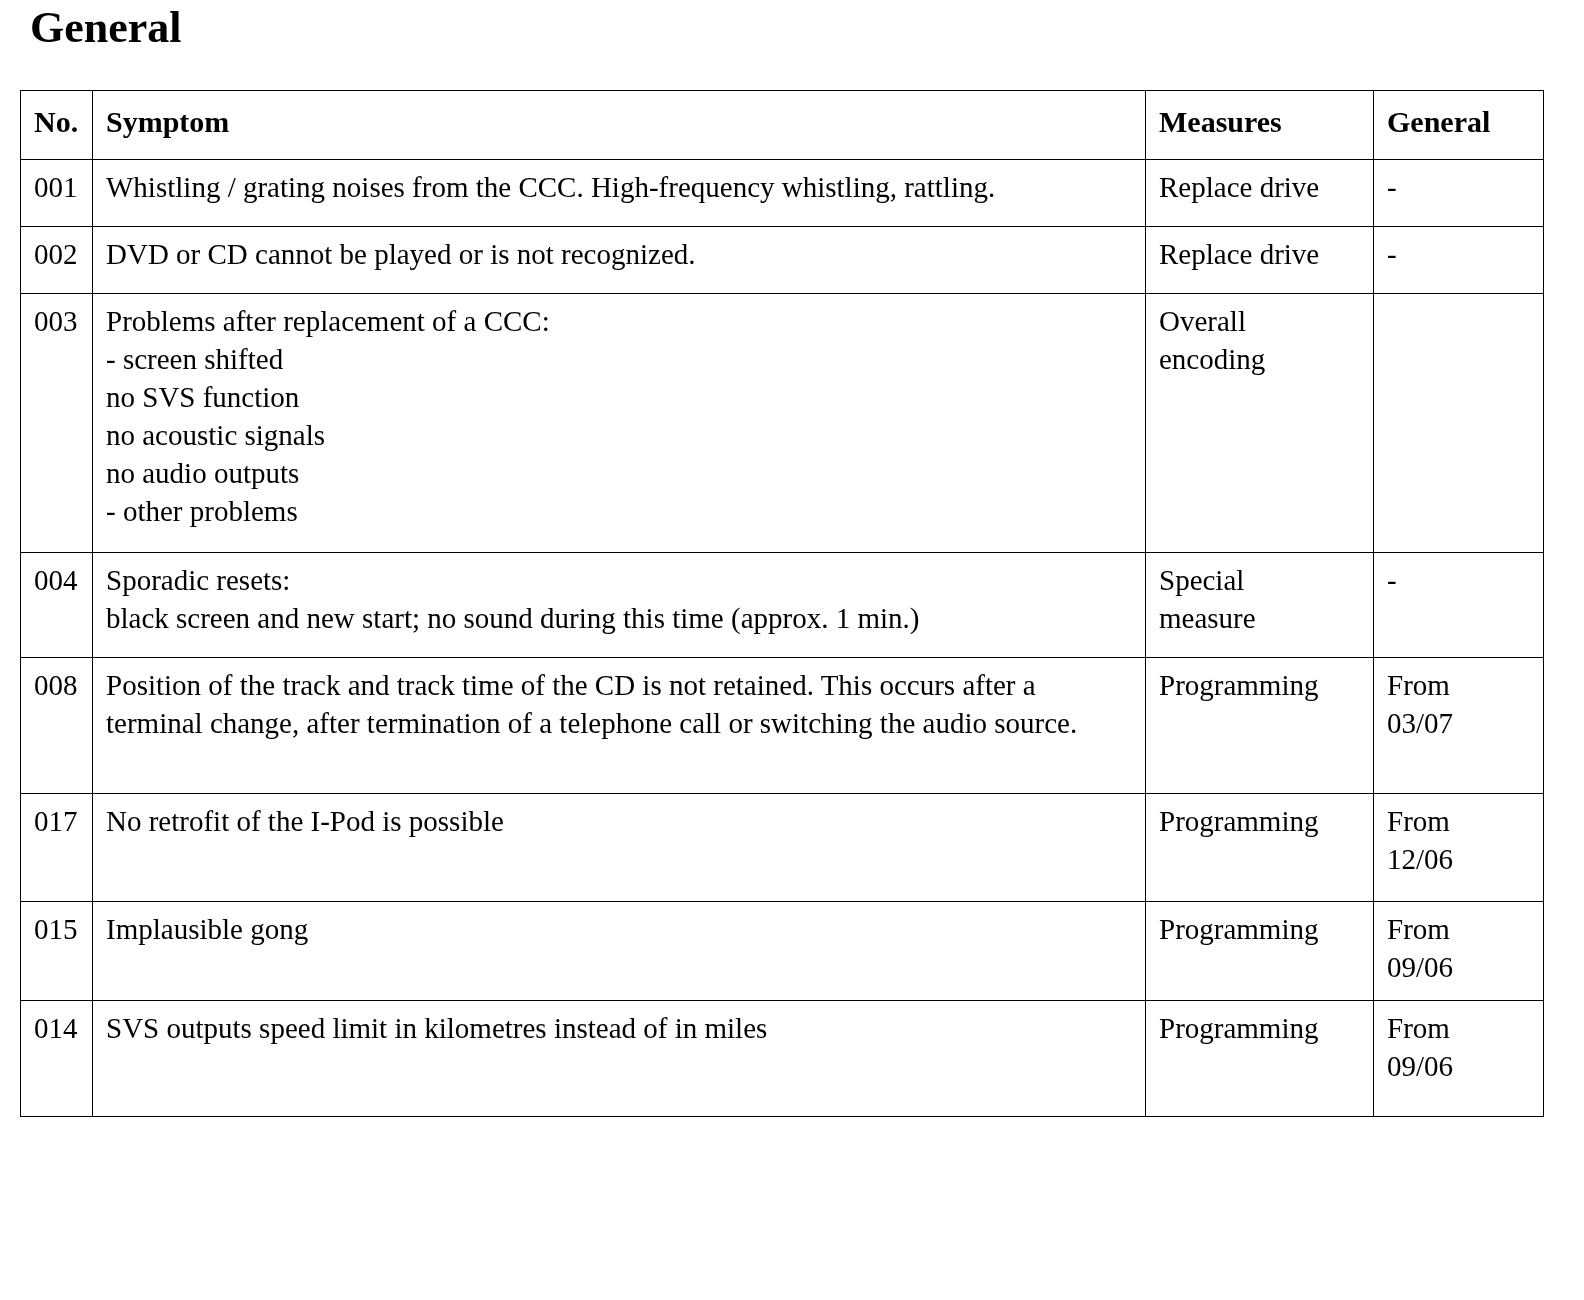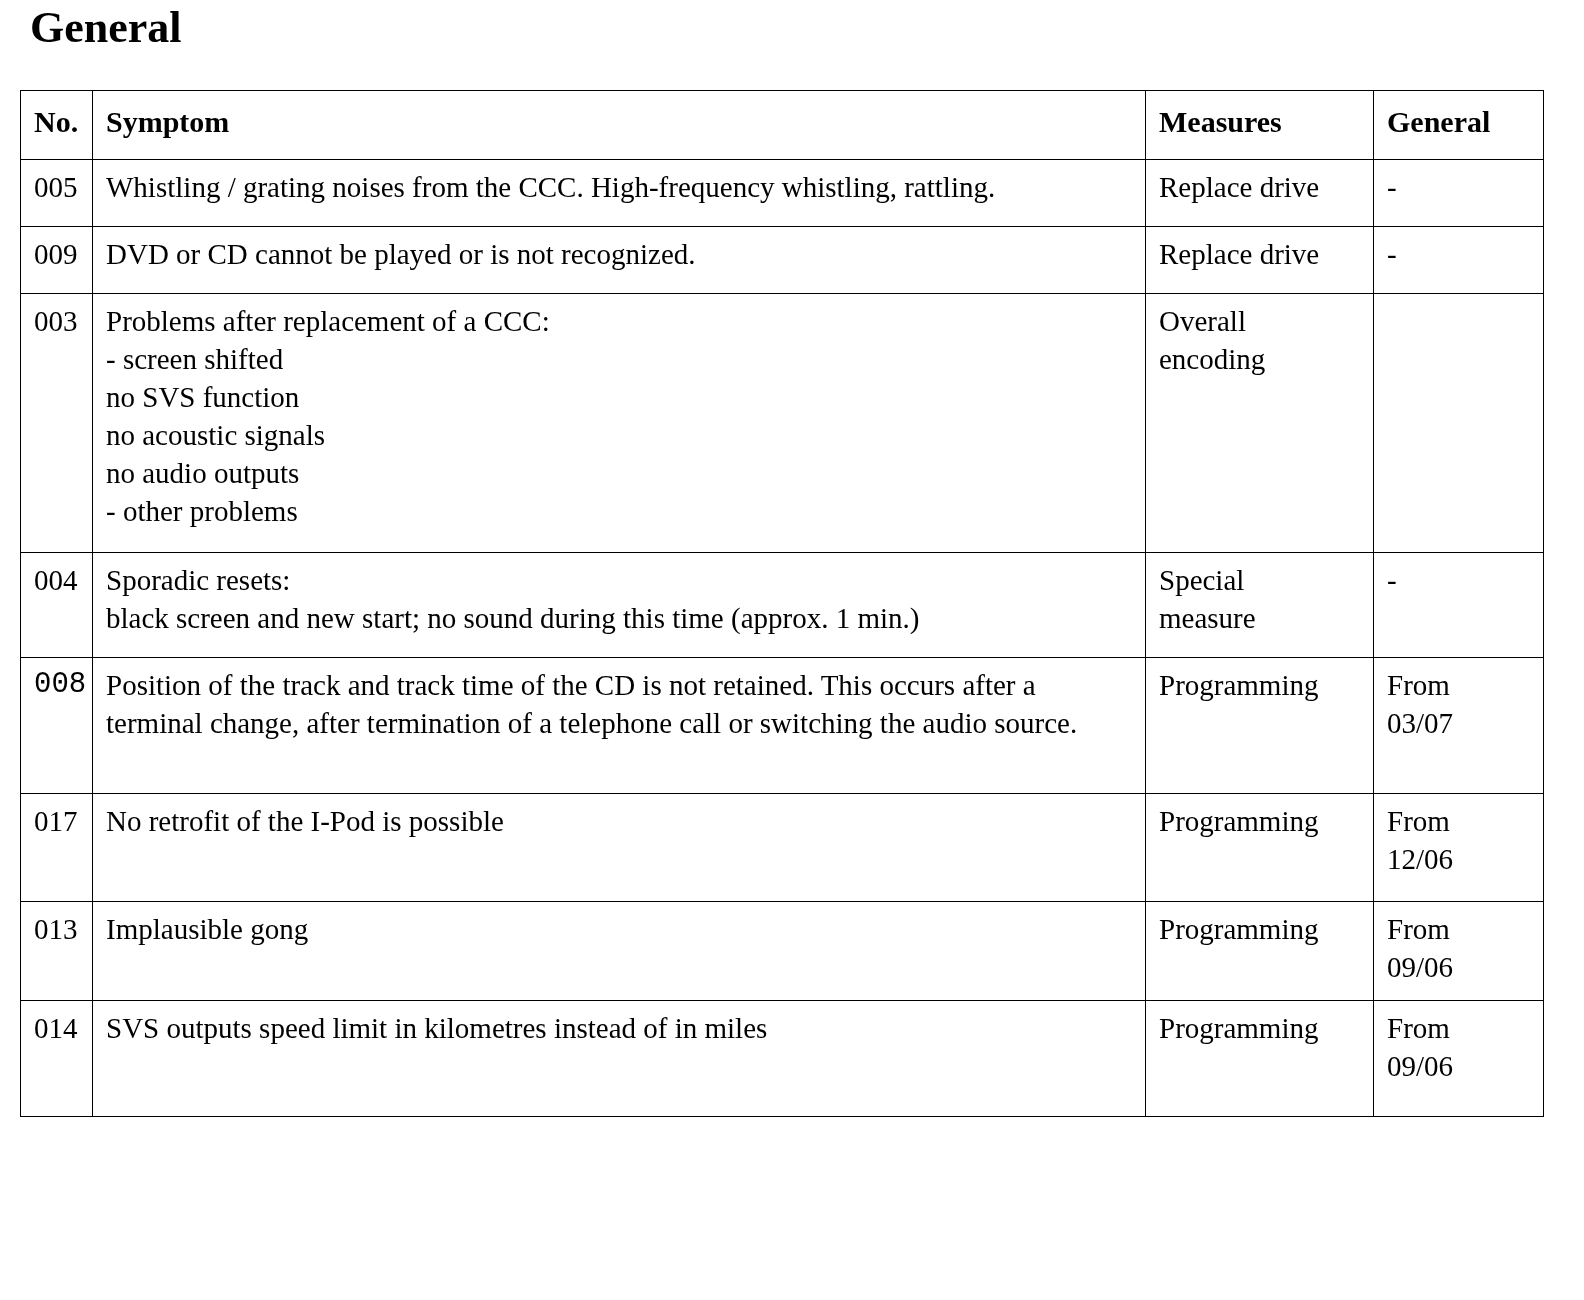--- a/index.html
+++ b/index.html
@@ -74,28 +74,28 @@
       <tr>
         <th>No.</th>
         <th>Symptom</th>
         <th>Measures</th>
         <th>General</th>
       </tr>
     </thead>
     <tbody id="table-body">
 
     <tr>
-      <td class="cell-no multiline" style="height: 50px;">005</td>
+      <td class="cell-no multiline" style="height: 50px;">001</td>
       <td class="cell-symptom multiline" style="height: 50px;">Whistling / grating noises from the CCC. High-frequency whistling, rattling.</td>
       <td class="cell-measures multiline" style="height: 50px;">Replace drive</td>
       <td class="cell-progman multiline" style="height: 50px;">-</td>
     </tr>
 
     <tr>
-      <td class="cell-no multiline" style="height: 50px;">009</td>
+      <td class="cell-no multiline" style="height: 50px;">002</td>
       <td class="cell-symptom multiline" style="height: 50px;">DVD or CD cannot be played or is not recognized.</td>
       <td class="cell-measures multiline" style="height: 50px;">Replace drive</td>
       <td class="cell-progman multiline" style="height: 50px;">-</td>
     </tr>
 
     <tr>
       <td class="cell-no multiline" style="height: 242px;">003</td>
       <td class="cell-symptom multiline" style="height: 242px;">Problems after replacement of a CCC:
 - screen shifted
 no SVS function
@@ -111,38 +111,38 @@
       <td class="cell-no multiline" style="height: 88px;">004</td>
       <td class="cell-symptom multiline" style="height: 88px;">Sporadic resets:
 black screen and new start; no sound during this time (approx. 1 min.)</td>
       <td class="cell-measures multiline" style="height: 88px;">Special
 measure</td>
       <td class="cell-progman multiline" style="height: 88px;">-</td>
     </tr>
 
 
     <tr>
-      <td class="cell-no multiline" style="height: 119px; font-family: Liberation Mono, monospace;">008</td>
+      <td class="cell-no multiline" style="height: 119px;">008</td>
       <td class="cell-symptom multiline" style="height: 119px;">Position of the track and track time of the CD is not retained. This occurs after a terminal change, after termination of a telephone call or switching the audio source.</td>
       <td class="cell-measures multiline" style="height: 119px;">Programming</td>
       <td class="cell-progman multiline" style="height: 119px;">From
 03/07</td>
     </tr>
 
     <tr>
       <td class="cell-no multiline" style="height: 91px;">017</td>
       <td class="cell-symptom multiline" style="height: 91px;">No retrofit of the I-Pod is possible</td>
       <td class="cell-measures multiline" style="height: 91px;">Programming</td>
       <td class="cell-progman multiline" style="height: 91px;">From
 12/06</td>
     </tr>
 
 
     <tr>
-      <td class="cell-no multiline" style="height: 82px;">013</td>
+      <td class="cell-no multiline" style="height: 82px;">015</td>
       <td class="cell-symptom multiline" style="height: 82px;">Implausible gong</td>
       <td class="cell-measures multiline" style="height: 82px;">Programming</td>
       <td class="cell-progman multiline" style="height: 82px;">From
 09/06</td>
     </tr>
 
     <tr>
       <td class="cell-no multiline" style="height: 99px;">014</td>
       <td class="cell-symptom multiline" style="height: 99px;">SVS outputs speed limit in kilometres instead of in miles</td>
       <td class="cell-measures multiline" style="height: 99px;">Programming</td>

